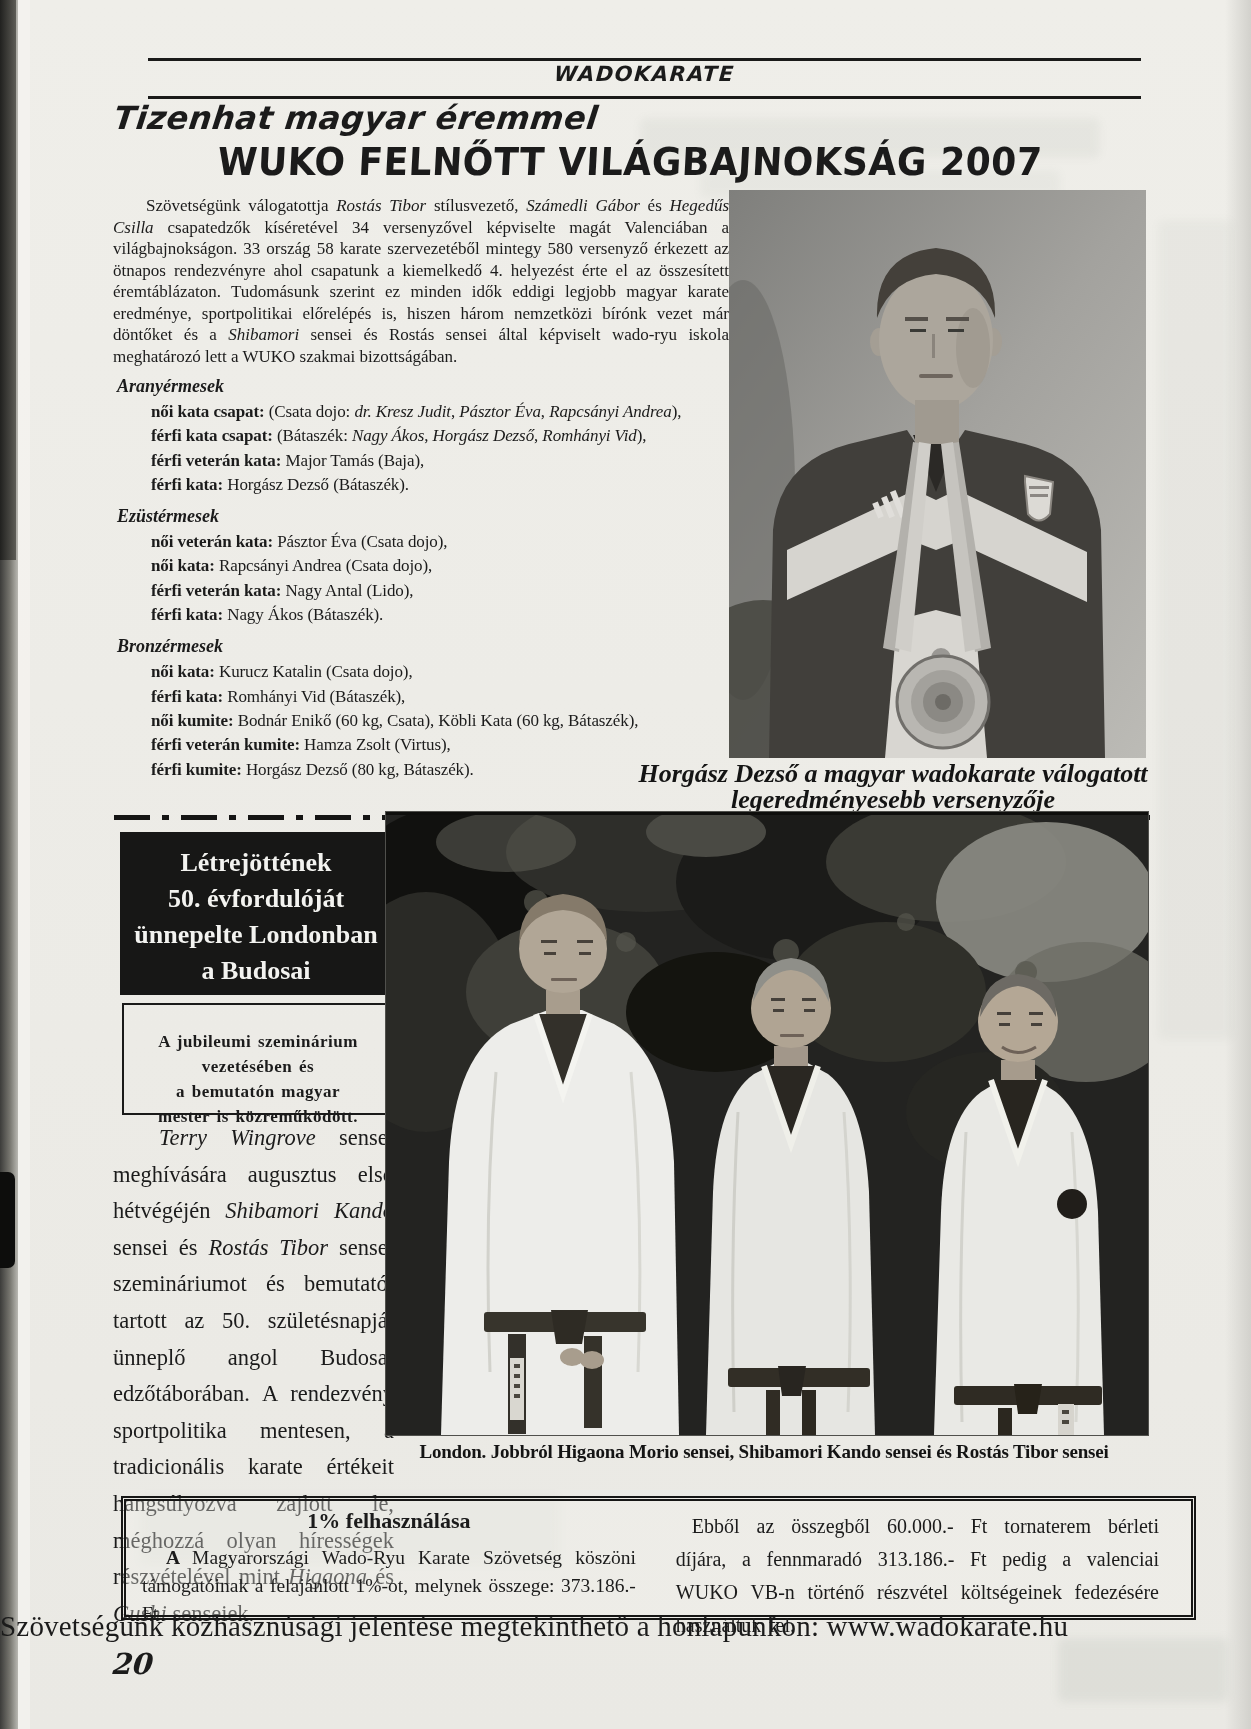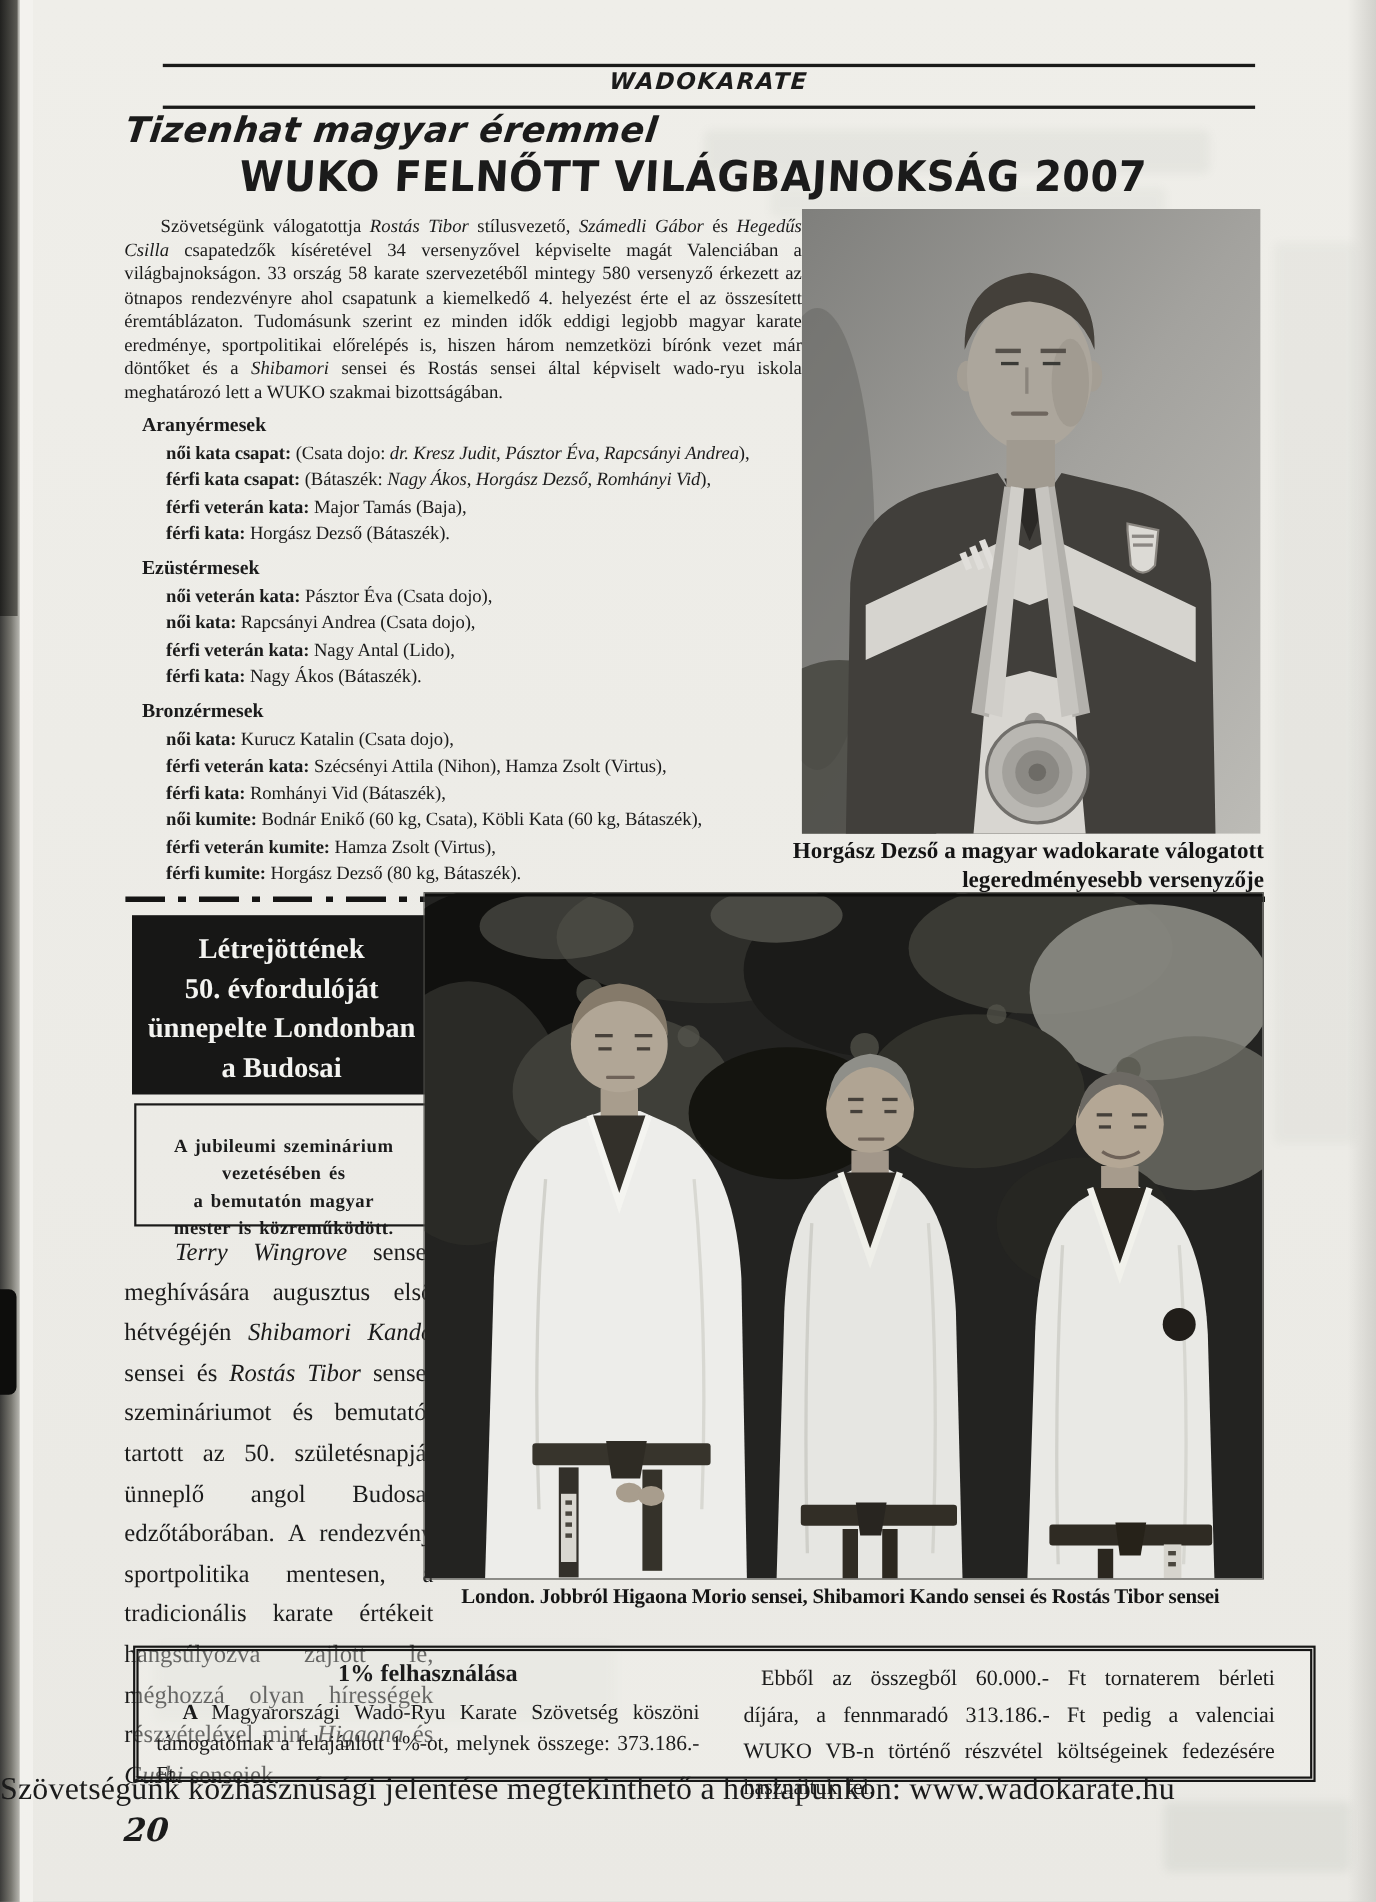--- a/index.html
+++ b/index.html
@@ -28,30 +28,30 @@
   .kicker{position:absolute;left:114px;top:99px;
     font-family:"DejaVu Sans",sans-serif;font-weight:700;font-style:italic;
     font-size:32px;letter-spacing:.5px;transform:skewX(-7deg);}
   .main-title{position:absolute;left:115px;top:141px;width:1030px;text-align:center;
     font-family:"DejaVu Sans",sans-serif;font-weight:700;font-size:36px;
     letter-spacing:.5px;transform:skewX(-3deg) scaleY(1.07);}
 
   
   .col1{position:absolute;left:113px;top:195px;width:616px;}
   .intro{font-size:17px;line-height:21.5px;text-align:justify;text-indent:33px;}
-  .sec-title{font-weight:700;font-size:18px;margin:9px 0 3px 16px;}
+  .sec-title{font-weight:700;font-style:italic;font-size:18px;margin:9px 0 3px 4px;}
   .mi{font-size:17px;line-height:24.3px;padding-left:38px;white-space:nowrap;letter-spacing:-.1px;}
   .r-b{font-weight:700;}
   .r-i{font-style:italic;}
 
   
   .portrait{position:absolute;left:729px;top:190px;width:417px;height:568px;}
   .portrait svg{display:block;width:100%;height:100%;}
-  .portrait-caption{position:absolute;left:637px;top:761px;width:512px;text-align:right;
-    font-weight:700;font-size:21px;line-height:25.5px;color:#141414;}
+  .portrait-caption{position:absolute;left:637px;top:761px;width:512px;text-align:center;
+    font-weight:700;font-size:26px;line-height:25.5px;color:#141414;font-style:italic;}
 
   .divider{position:absolute;left:114px;top:815px;width:1036px;height:5px;
     background:repeating-linear-gradient(90deg,#151514 0 36px,rgba(0,0,0,0) 36px 48px,#151514 48px 55px,rgba(0,0,0,0) 55px 67px);}
 
   
   .banner{position:absolute;left:120px;top:832px;width:272px;height:163px;box-sizing:border-box;
     background:#171716;color:#f3f3f0;text-align:center;padding-top:13px;
     font-family:Liberation Serif, serif;font-weight:700;font-size:26px;line-height:36px;}
   .note-box{position:absolute;left:122px;top:1003px;width:272px;height:112px;box-sizing:border-box;
     border:2px solid #1a1a19;padding:24px 6px 0 6px;text-align:center;
@@ -117,21 +117,20 @@
       <div class="sec-title">Ezüstérmesek</div>
       <div class="mi"><span class="r-b">női veterán kata:</span><span> Pásztor Éva (Csata dojo),</span></div>
       <div class="mi"><span class="r-b">női kata:</span><span> Rapcsányi Andrea (Csata dojo),</span></div>
       <div class="mi"><span class="r-b">férfi veterán kata:</span><span> Nagy Antal (Lido),</span></div>
       <div class="mi"><span class="r-b">férfi kata:</span><span> Nagy Ákos (Bátaszék).</span></div>
     </div>
 
     <div>
       <div class="sec-title">Bronzérmesek</div>
       <div class="mi"><span class="r-b">női kata:</span><span> Kurucz Katalin (Csata dojo),</span></div>
-      <div class="mi"><span class="r-b">férfi veterán kata:</span><span> Szécsényi Attila (Nihon), Hamza Zsolt (Virtus),</span></div>
       <div class="mi"><span class="r-b">férfi kata:</span><span> Romhányi Vid (Bátaszék),</span></div>
       <div class="mi"><span class="r-b">női kumite:</span><span> Bodnár Enikő (60 kg, Csata), Köbli Kata (60 kg, Bátaszék),</span></div>
       <div class="mi"><span class="r-b">férfi veterán kumite:</span><span> Hamza Zsolt (Virtus),</span></div>
       <div class="mi"><span class="r-b">férfi kumite:</span><span> Horgász Dezső (80 kg, Bátaszék).</span></div>
     </div>
   </div>
 
   <figure class="portrait" style="margin:0;">
     <svg viewBox="0 0 417 568" preserveAspectRatio="none">
       <defs>

